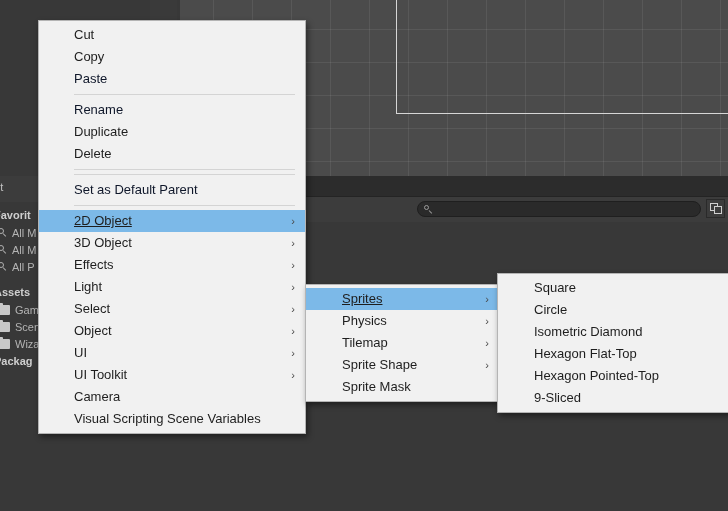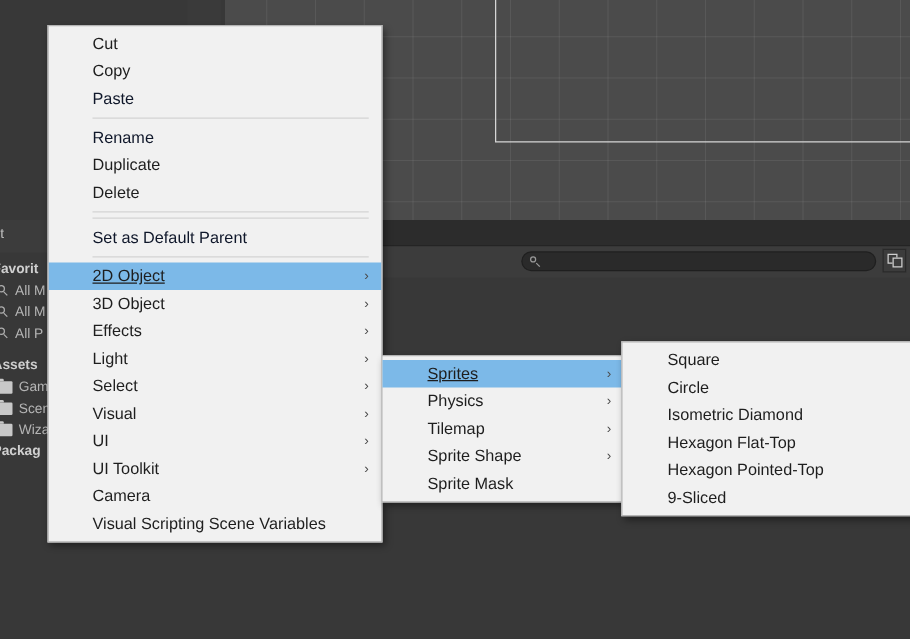--- a/index.html
+++ b/index.html
@@ -375,21 +375,21 @@
       <div class="menu-item"><span>Delete</span></div>
       <div class="menu-sep"></div>
       <div class="menu-sep"></div>
       <div class="menu-item disabled"><span>Set as Default Parent</span></div>
       <div class="menu-sep"></div>
       <div class="menu-item highlight"><span>2D Object</span><span class="arrow">›</span></div>
       <div class="menu-item"><span>3D Object</span><span class="arrow">›</span></div>
       <div class="menu-item"><span>Effects</span><span class="arrow">›</span></div>
       <div class="menu-item"><span>Light</span><span class="arrow">›</span></div>
       <div class="menu-item"><span>Select</span><span class="arrow">›</span></div>
-      <div class="menu-item"><span>Visual</span><span class="arrow">›</span></div>
+      <div class="menu-item"><span>Object</span><span class="arrow">›</span></div>
       <div class="menu-item"><span>UI</span><span class="arrow">›</span></div>
       <div class="menu-item"><span>UI Toolkit</span><span class="arrow">›</span></div>
       <div class="menu-item"><span>Camera</span></div>
       <div class="menu-item"><span>Visual Scripting Scene Variables</span></div>
     </div>
 
   <div class="menu menu-2" id="menu-2">
       <div class="menu-item highlight"><span>Sprites</span><span class="arrow">›</span></div>
       <div class="menu-item"><span>Physics</span><span class="arrow">›</span></div>
       <div class="menu-item"><span>Tilemap</span><span class="arrow">›</span></div>

